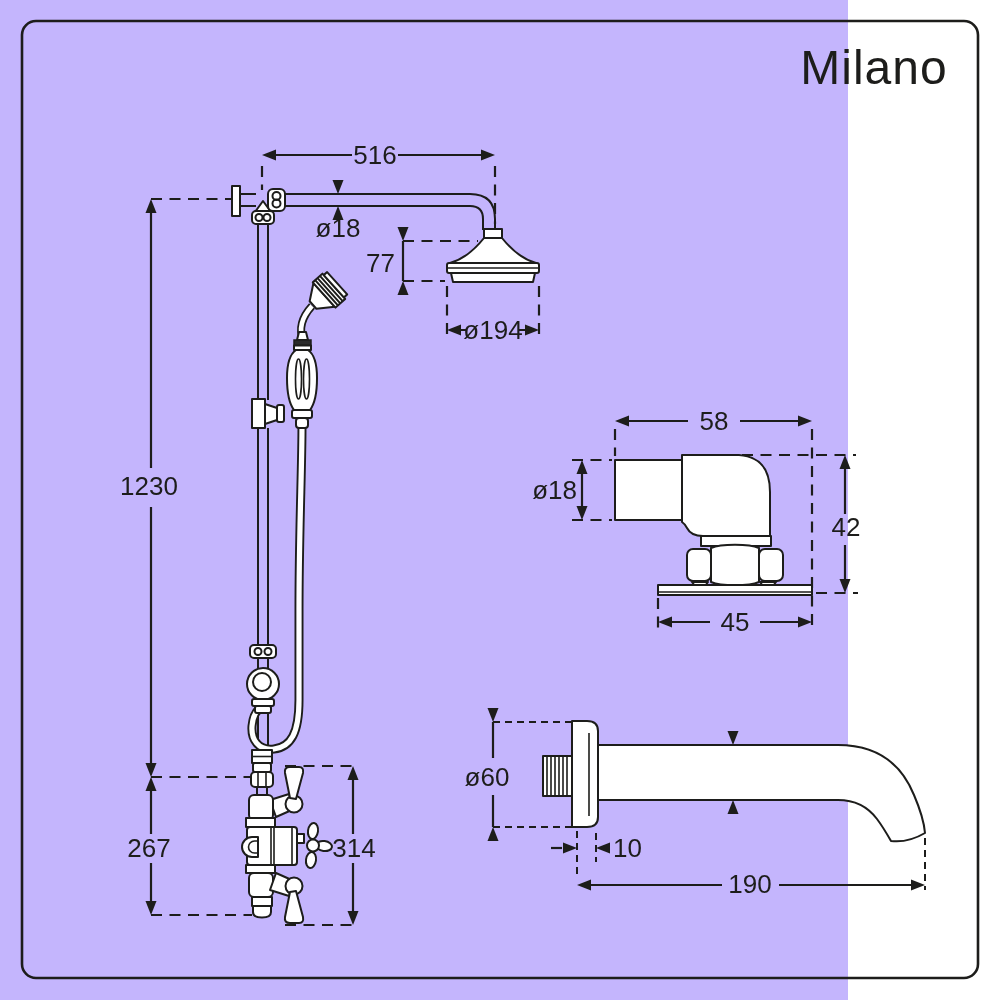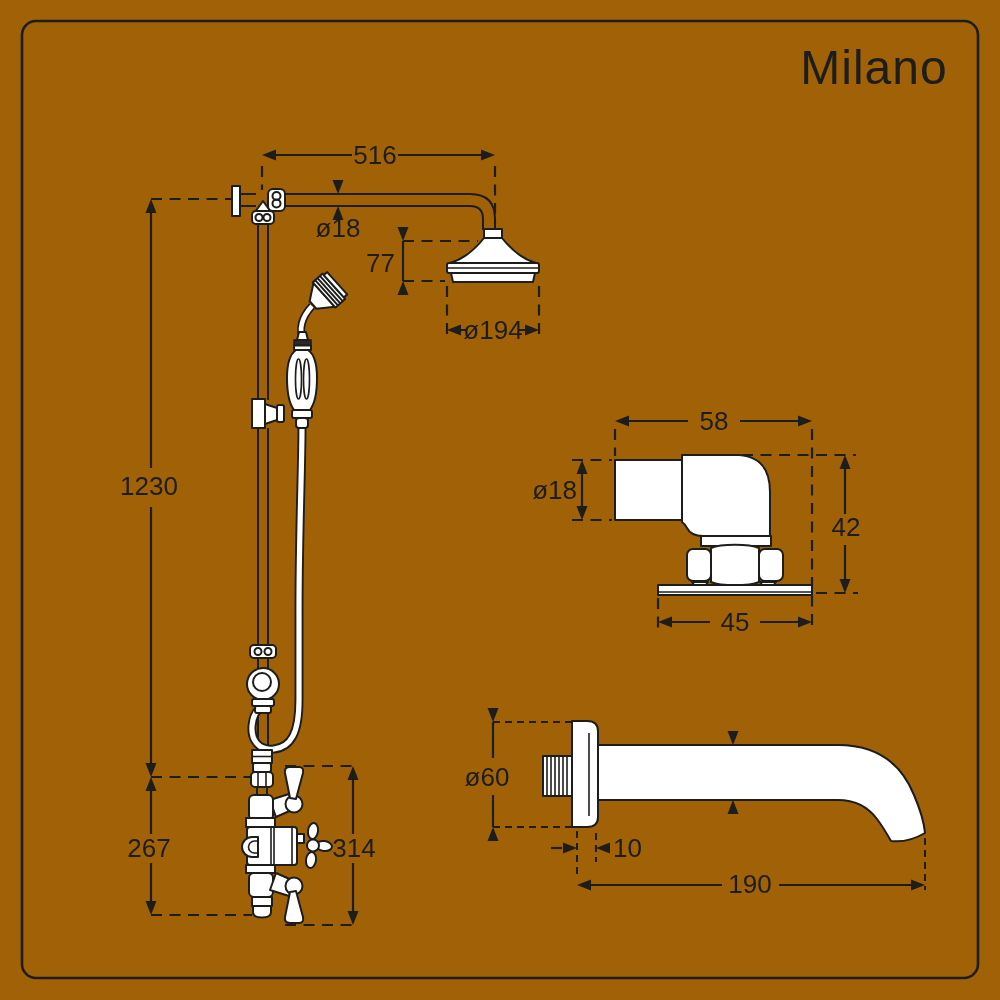--- a/index.html
+++ b/index.html
@@ -1,16 +1,16 @@
 <!DOCTYPE html>
 <html><head>
 <meta charset="utf-8">
 <style>
   html,body{margin:0;padding:0;background:#fff;}
-  .stage{width:1000px;height:1000px;position:relative;background:#a16207;}
+  .stage{width:848px;height:1000px;position:relative;background:#c4b5fd;}
   svg{display:block;}
   
   .s  {fill:none;stroke:#1d1d1b;stroke-width:2;stroke-linejoin:round;}
   .sf {fill:#ffffff;stroke:#1d1d1b;stroke-width:2;stroke-linejoin:round;}
   .sfd{fill:#2a2a2a;stroke:#1d1d1b;stroke-width:1.5;}
   .thin{stroke-width:1.6;}
   
   .dim{fill:none;stroke:#1d1d1b;stroke-width:2.2;}
   .dsh{fill:none;stroke:#1d1d1b;stroke-width:2.2;stroke-dasharray:11 7.5;}
   .dsh2{fill:none;stroke:#1d1d1b;stroke-width:2;stroke-dasharray:7 5;}

